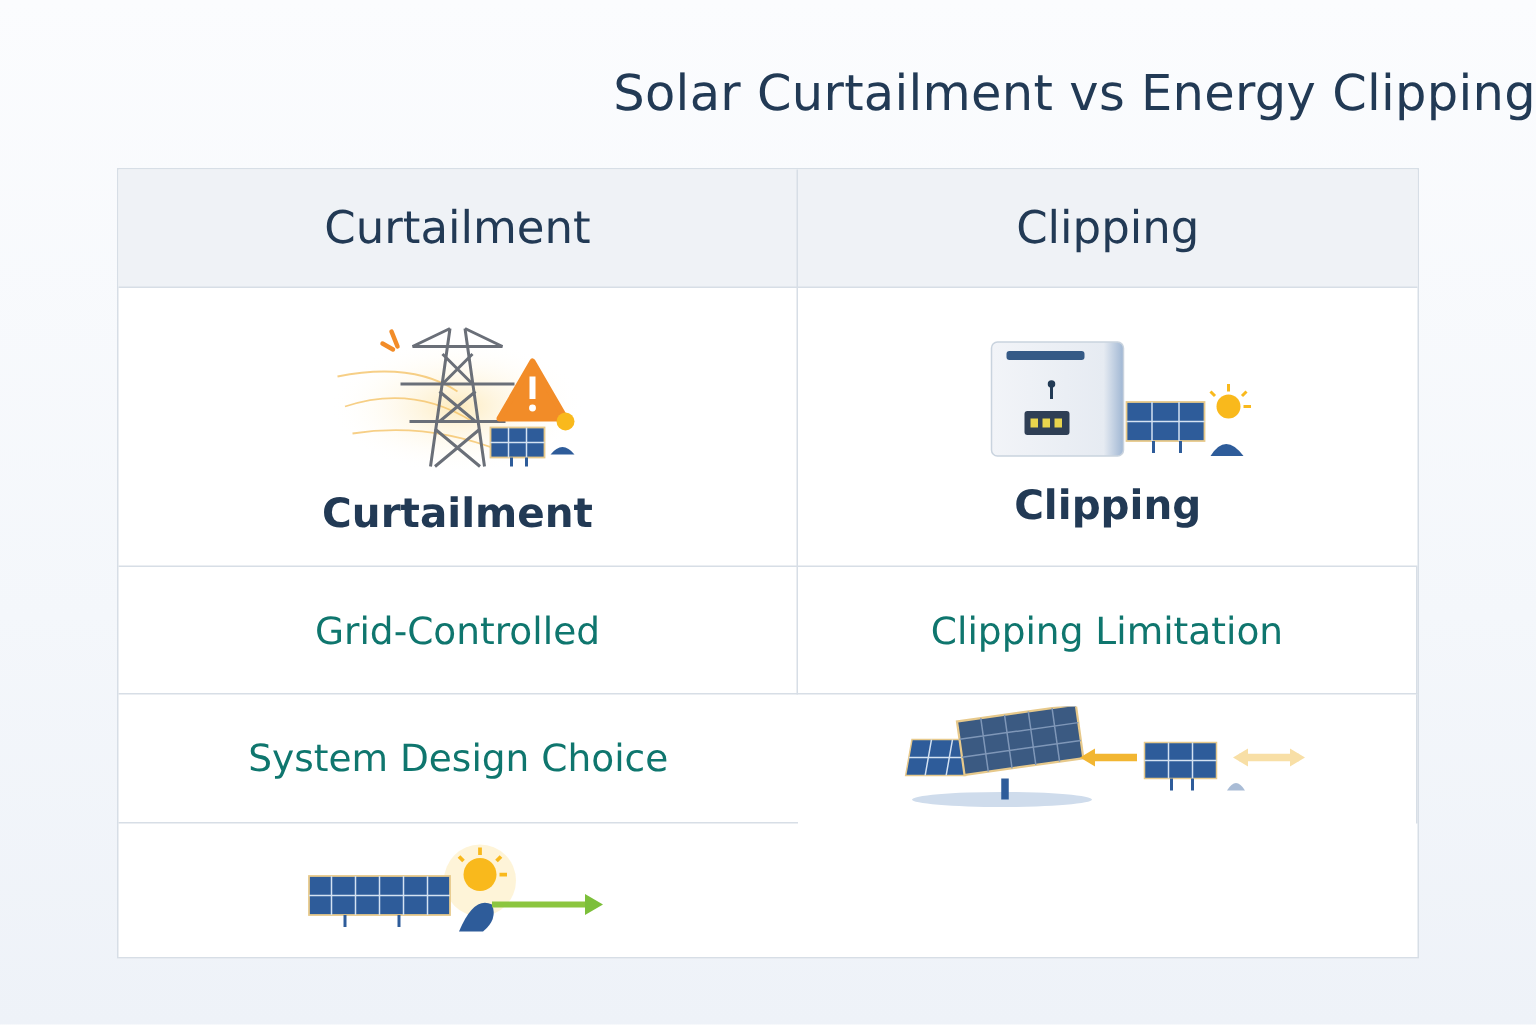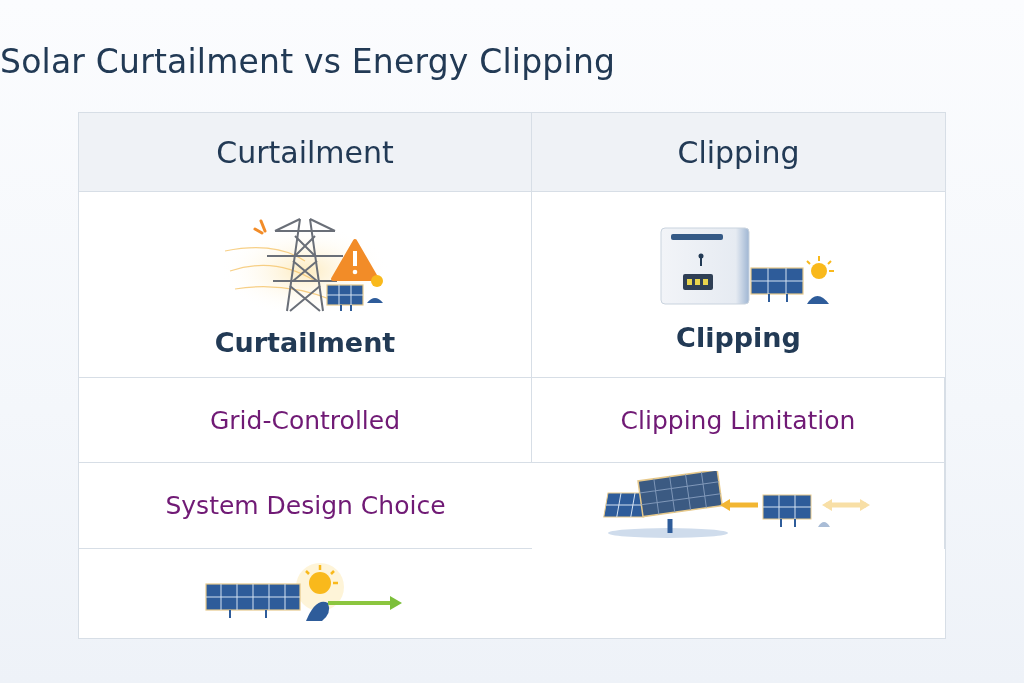--- a/index.html
+++ b/index.html
@@ -4,39 +4,39 @@
 <style>
   html, body { margin:0; padding:0; }
   body {
     width:1024px; height:683px; overflow:hidden;
     background: linear-gradient(180deg, #fbfcfe 0%, #f4f7fb 60%, #eef2f8 100%);
     font-family: "DejaVu Sans", "Liberation Sans", sans-serif;
     color:#223a55;
     position:relative;
   }
   .title {
-    position:absolute; top:42px; left:0; width:1024px; text-align:left;
+    position:absolute; top:42px; left:0; width:1024px; text-align:right;
     font-size:33px; font-weight:400; color:#223a55; letter-spacing:0.2px;
   }
   .table {
     position:absolute; left:78px; top:112px; width:866px; height:525px;
     border:1px solid #d7dee6; background:#ffffff;
     display:grid;
     grid-template-columns: 453px 413px;
     grid-template-rows: 79px 186px 85px 86px 89px;
   }
   .cell {
     border-right:1px solid #d7dee6; border-bottom:1px solid #d7dee6;
     display:flex; align-items:center; justify-content:center;
     box-sizing:border-box; position:relative;
   }
   .cell.right { border-right:none; }
   .cell.last { border-bottom:none; }
   .head { background:#eff2f6; font-size:30px; color:#223a55; }
-  .text { font-size:25px; color:#701a75; }
+  .text { font-size:25px; color:#0f766e; }
   .illus { flex-direction:column; }
   .illus .label { font-size:27px; font-weight:700; color:#223a55; margin-top:6px; }
   svg { display:block; }
 </style>
 </head>
 <body>
 
 <div class="title">Solar Curtailment vs Energy Clipping</div>
 
 <div class="table">

